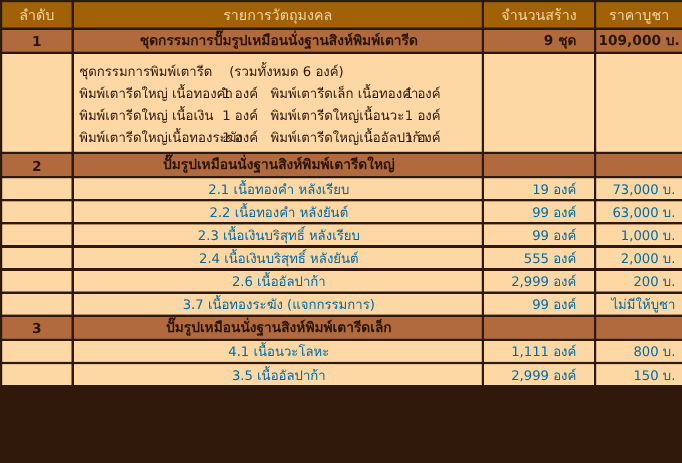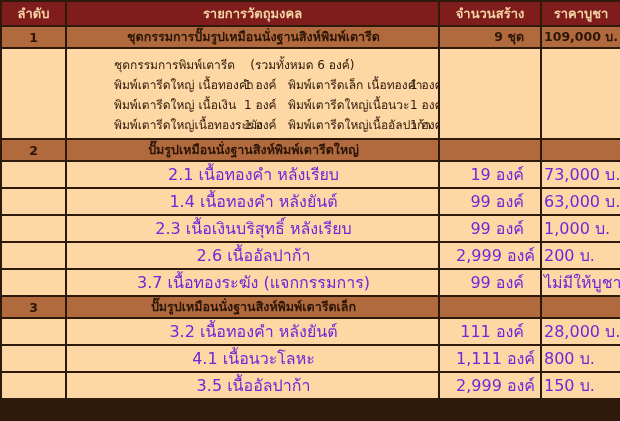--- a/index.html
+++ b/index.html
@@ -21,56 +21,56 @@
     margin: 0;
   }
   .price-table th, .price-table td {
     border: 2px solid #2f190a;
     overflow: hidden;
     white-space: nowrap;
     box-sizing: content-box;
   }
   
   .price-table th {
-    background: #7f1d1d;
+    background: #a16207;
     color: #f3d3a2;
     font-size: 13px;
-    font-weight: bold;
+    font-weight: normal;
     height: 23px;
     text-align: center;
     padding: 0 2px;
   }
   
   tr.section td {
     background: #b06a3e;
     color: #2b1507;
     font-weight: bold;
     font-size: 12.5px;
     height: 17px;
   }
   tr.section.slim td { height: 15px; }
   
   tr.item td {
     background: #fdd8a5;
-    color: #6d28d9;
-    font-size: 16px;
+    color: #0369a1;
+    font-size: 12px;
     height: 17px;
   }
   
   tr.detail td {
     background: #fdd8a5;
     color: #2c1708;
     font-size: 12px;
     vertical-align: top;
   }
   td.num { text-align: center; }
   td.name { text-align: center; padding: 0 4px 0 6px; }
   td.qty { text-align: right; padding: 0 16px; }
-  td.price { padding: 0 6px 0 2px; }
-  .detail-cell { padding: 5px 2px 4px 4px; height: 78px; margin-left: 42px; }
+  td.price { text-align: right; padding: 0 6px 0 2px; }
+  .detail-cell { padding: 5px 2px 4px 4px; height: 78px; }
   .dline1 {
     white-space: pre;
     line-height: 20px;
     height: 20px;
   }
   .dline {
     display: grid;
     grid-template-columns: 130px 44px 122px auto;
     line-height: 20px;
     height: 20px;
@@ -142,29 +142,35 @@
       </tr>
 
       <tr class="item">
         <td class="num"></td>
         <td class="name">2.1 เนื้อทองคำ หลังเรียบ</td>
         <td class="qty">19 องค์</td>
         <td class="price">73,000 บ.</td>
       </tr>
       <tr class="item">
         <td class="num"></td>
-        <td class="name">1.4 เนื้อทองคำ หลังยันต์</td>
+        <td class="name">2.2 เนื้อทองคำ หลังยันต์</td>
         <td class="qty">99 องค์</td>
         <td class="price">63,000 บ.</td>
       </tr>
       <tr class="item">
         <td class="num"></td>
         <td class="name">2.3 เนื้อเงินบริสุทธิ์ หลังเรียบ</td>
         <td class="qty">99 องค์</td>
         <td class="price">1,000 บ.</td>
+      </tr>
+      <tr class="item">
+        <td class="num"></td>
+        <td class="name">2.4 เนื้อเงินบริสุทธิ์ หลังยันต์</td>
+        <td class="qty">555 องค์</td>
+        <td class="price">2,000 บ.</td>
       </tr>
       <tr class="item">
         <td class="num"></td>
         <td class="name">2.6 เนื้ออัลปาก้า</td>
         <td class="qty">2,999 องค์</td>
         <td class="price">200 บ.</td>
       </tr>
       <tr class="item">
         <td class="num"></td>
         <td class="name">3.7 เนื้อทองระฆัง  (แจกกรรมการ)</td>
@@ -174,26 +180,20 @@
 
       <tr class="section slim">
         <td class="num">3</td>
         <td class="name">ปั๊มรูปเหมือนนั่งฐานสิงห์พิมพ์เตารีดเล็ก</td>
         <td class="qty"></td>
         <td class="price"></td>
       </tr>
 
       <tr class="item">
         <td class="num"></td>
-        <td class="name">3.2 เนื้อทองคำ หลังยันต์</td>
-        <td class="qty">111 องค์</td>
-        <td class="price">28,000 บ.</td>
-      </tr>
-      <tr class="item">
-        <td class="num"></td>
         <td class="name">4.1 เนื้อนวะโลหะ</td>
         <td class="qty">1,111 องค์</td>
         <td class="price">800 บ.</td>
       </tr>
       <tr class="item">
         <td class="num"></td>
         <td class="name">3.5 เนื้ออัลปาก้า</td>
         <td class="qty">2,999 องค์</td>
         <td class="price">150 บ.</td>
       </tr>

